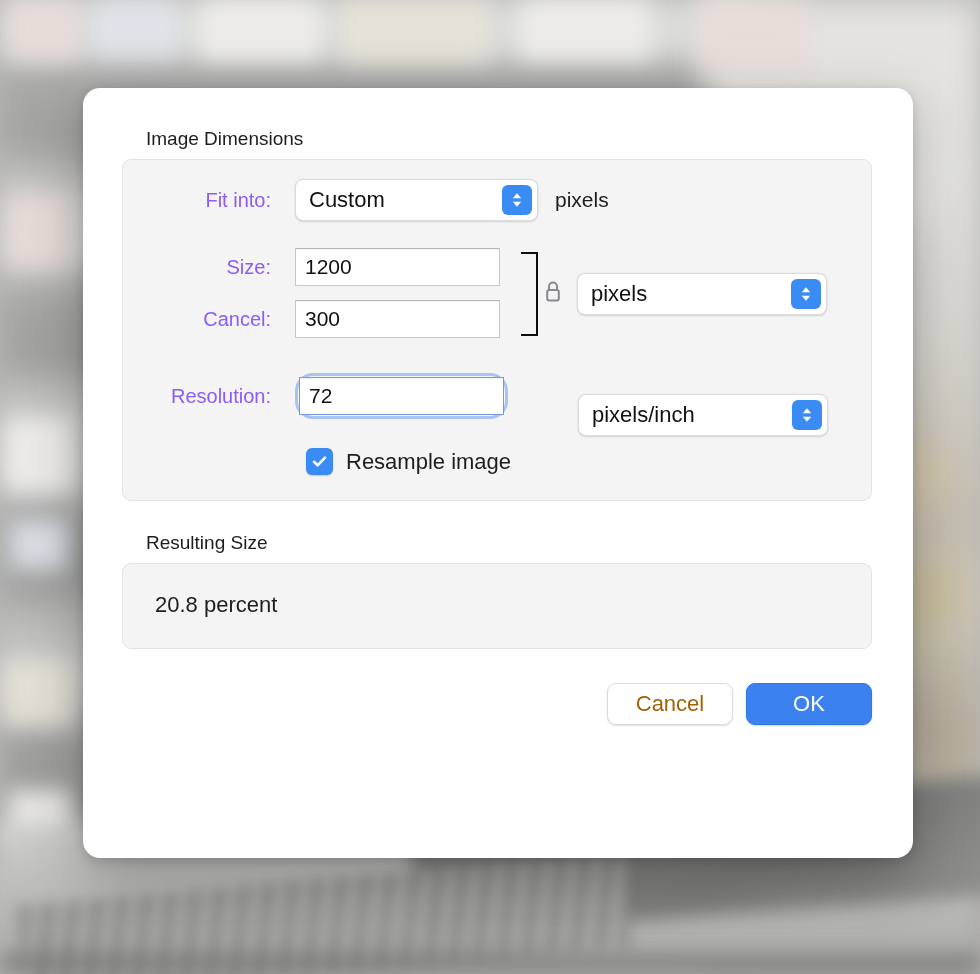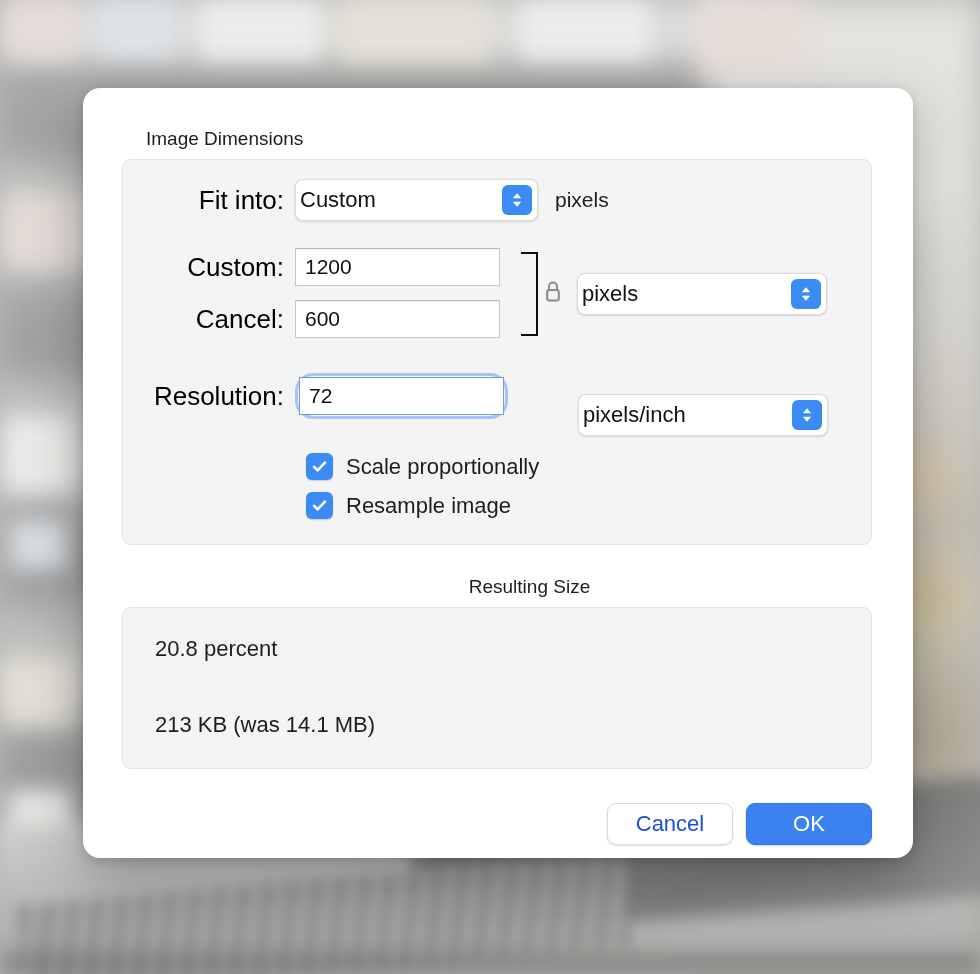--- a/index.html
+++ b/index.html
@@ -103,37 +103,37 @@
     box-shadow: 0 22px 60px rgba(0,0,0,.28), 0 3px 12px rgba(0,0,0,.16);
     padding: 0;
   }
 
   .group-title {
     font-size: 19px;
     color: #1d1d1f;
     margin-left: 63px;
     padding-top: 40px;
   }
-  .group-title.second { padding-top: 31px; text-align: center; }
+  .group-title.second { padding-top: 31px; }
 
   .group-box {
     margin: 9px 41px 0 39px;
     background: #f4f4f5;
     border: 1px solid #e4e4e6;
     border-radius: 9px;
   }
 
   
   .row { display: flex; align-items: center; }
   .label {
     width: 172px;
     text-align: right;
-    font-size: 26px;
-    color: #000000;
-    padding-right: 11px;
+    font-size: 20px;
+    color: #8b5cf6;
+    padding-right: 24px;
     white-space: nowrap;
   }
 
   
   .field {
     height: 38px;
     background: #ffffff;
     border: 1px solid #c8c8cb;
     border-top-color: #b6b6b9;
     display: flex;
@@ -159,21 +159,21 @@
     position: relative;
     height: 42px;
     background: #ffffff;
     border: 1px solid #dcdcde;
     border-radius: 8px;
     box-shadow: 0 1px 2px rgba(0,0,0,.12), 0 0 0 .5px rgba(0,0,0,.04);
     display: flex;
     align-items: center;
     font-size: 22px;
     color: #111;
-    padding-left: 4px;
+    padding-left: 13px;
   }
   .popup.fitinto { width: 243px; }
   .popup.units   { width: 250px; }
 
   .stepper {
     position: absolute;
     right: 5px;
     top: 50%;
     transform: translateY(-50%);
     width: 30px;
@@ -256,21 +256,21 @@
     border-radius: 9px;
     font-size: 22px;
     display: flex;
     align-items: center;
     justify-content: center;
     cursor: default;
     user-select: none;
   }
   .btn-cancel {
     background: #ffffff;
-    color: #1d4ed8;
+    color: #a16207;
     border: 1px solid #dcdcde;
     box-shadow: 0 1px 2px rgba(0,0,0,.13);
   }
   .btn-ok {
     background: #3b82f0;
     color: #ffffff;
     border: 1px solid #3077e0;
     box-shadow: 0 1px 2px rgba(0,0,0,.18);
   }
 </style>
@@ -326,29 +326,29 @@
           </svg>
         </span>
       </div>
       <div class="suffix">pixels</div>
     </div>
 
     <div class="row" style="align-items:flex-start; margin-top:27px;">
 
       <div style="display:flex; flex-direction:column; gap:14px;">
         <div class="row">
-          <div class="label">Custom:</div>
+          <div class="label">Size:</div>
           <div class="field w">
             <span>1200</span>
           </div>
         </div>
         <div class="row">
           <div class="label">Cancel:</div>
           <div class="field w">
-            <span>600</span>
+            <span>300</span>
           </div>
         </div>
       </div>
 
       <div class="linkwrap">
         <div class="bracket"></div>
         <span class="lock">
           <svg width="20" height="26" viewBox="0 0 20 26" aria-hidden="true">
             <path d="M6 11 V7.5 a4 4 0 0 1 8 0 V11" fill="none" stroke="#8a8a8e" stroke-width="2"></path>
             <rect x="4.2" y="11" width="11.6" height="10.5" rx="2" fill="none" stroke="#8a8a8e" stroke-width="2"></rect>
@@ -382,43 +382,34 @@
           <span class="stepper">
             <svg width="16" height="20" viewBox="0 0 16 20" aria-hidden="true">
               <path d="M8 3.2 L12.2 8.2 L3.8 8.2 Z" fill="#ffffff"></path>
               <path d="M8 16.8 L3.8 11.8 L12.2 11.8 Z" fill="#ffffff"></path>
             </svg>
           </span>
         </div>
       </div>
     </div>
 
-    <div class="checkrow" style="margin-top:17px;">
-      <span class="checkbox">
-        <svg width="17" height="17" viewBox="0 0 17 17" aria-hidden="true">
-          <path d="M3 8.8 L6.6 12.3 L14 4.6" fill="none" stroke="#ffffff" stroke-width="2.6" stroke-linecap="round" stroke-linejoin="round"></path>
-        </svg>
-      </span>
-      <span class="check-label">Scale proportionally</span>
-    </div>
 
     <div class="checkrow" style="margin-top:12px;">
       <span class="checkbox">
         <svg width="17" height="17" viewBox="0 0 17 17" aria-hidden="true">
           <path d="M3 8.8 L6.6 12.3 L14 4.6" fill="none" stroke="#ffffff" stroke-width="2.6" stroke-linecap="round" stroke-linejoin="round"></path>
         </svg>
       </span>
       <span class="check-label">Resample image</span>
     </div>
   </div>
 
   <div class="group-title second">Resulting Size</div>
 
   <div class="group-box" style="padding:28px 8px 30px 0;">
     <div class="result-line">20.8 percent</div>
-    <div class="result-line" style="margin-top:50px;">213 KB (was 14.1 MB)</div>
   </div>
 
   <div class="footer">
     <div class="btn btn-cancel">Cancel</div>
     <div class="btn btn-ok">OK</div>
   </div>
 </div>
 
 </body></html>

